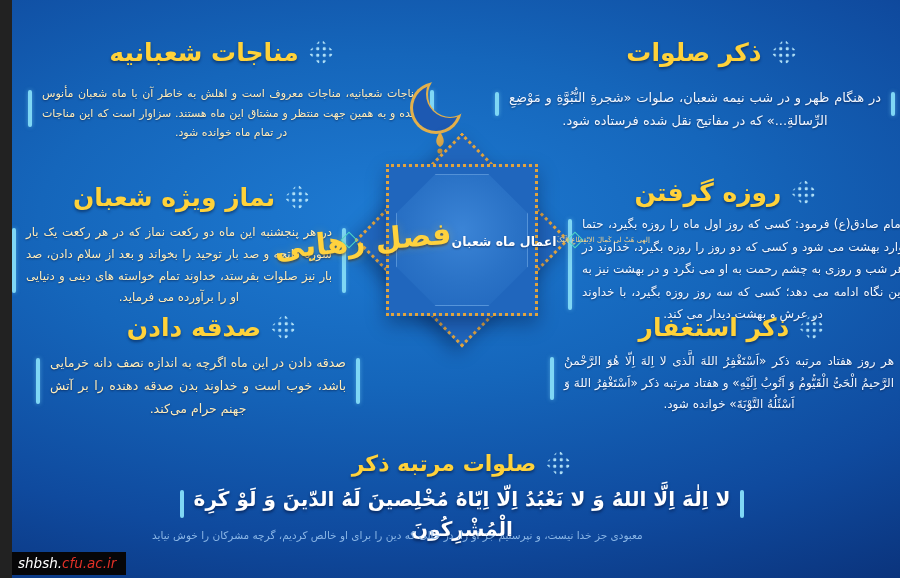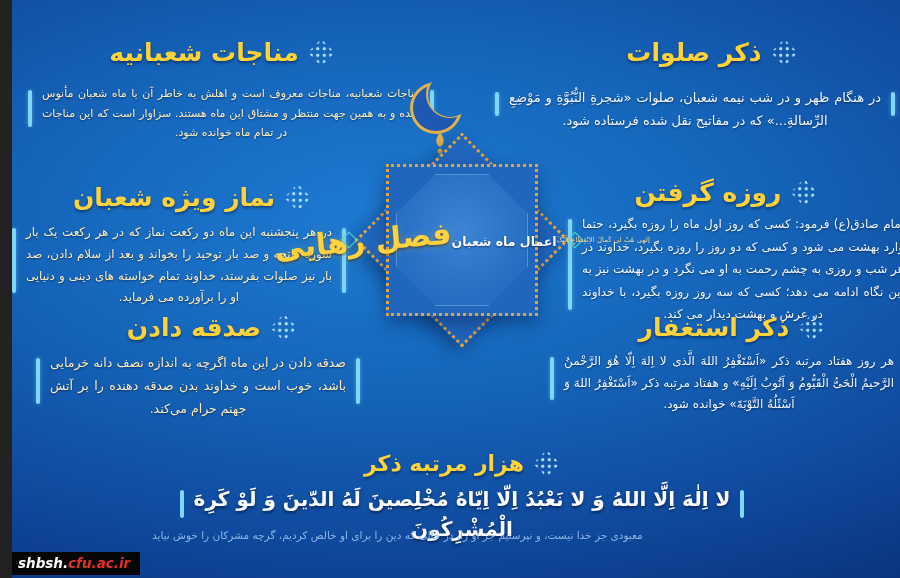--- a/index.html
+++ b/index.html
@@ -60,21 +60,21 @@
   .star-title{color:#ffd23e;font-weight:bold;font-size:30px;transform:rotate(-5deg);
     margin:2px 0;white-space:nowrap;
     text-shadow:0 2px 2px rgba(70,40,0,.45), 0 0 10px rgba(255,210,60,.25);}
   .flourish{opacity:.85;}
   .tip-diamond{position:absolute;width:12px;height:12px;transform:rotate(45deg);
     border:1.5px solid #4ed8c6;box-sizing:border-box;}
   #tipL{left:331px;top:234px;} #tipR{right:331px;top:234px;}
   #crescent{position:absolute;left:391px;top:72px;}
   
   #watermark{position:absolute;left:0;top:552px;background:#060608;color:#fff;
-    font-style:italic;font-weight:bold;font-size:13.5px;padding:3px 10px 4px 6px;direction:ltr;}
+    font-style:italic;font-weight:normal;font-size:13.5px;padding:3px 10px 4px 6px;direction:ltr;}
   #watermark .dom{color:#e23127;}
 </style>
 </head>
 <body>
 
 <div id="stage">
 
   <div class="sec-head h1">
     <span class="dots"></span>
     <span class="sec-title">مناجات شعبانیه</span>
@@ -167,21 +167,21 @@
       <svg class="flourish" width="56" height="9" viewBox="0 0 56 9">
         <path d="M2,5 C10,0 16,9 24,4.5 C30,1.5 32,7.5 38,4.5 C44,1.5 50,8 54,3.5" stroke="#9fd4ef" fill="none" stroke-width="1.3"></path>
       </svg>
     </div>
   </div>
   <div class="tip-diamond" id="tipL"></div>
   <div class="tip-diamond" id="tipR"></div>
 
   <div class="sec-head hf">
     <span class="dots"></span>
-    <span class="sec-title">هزار مرتبه ذکر</span>
+    <span class="sec-title">صلوات مرتبه ذکر</span>
   </div>
   <div id="zekr">
     <span class="qbar qr"></span>
     <span>لا اِلٰهَ اِلَّا اللهُ وَ لا نَعْبُدُ اِلّا اِیّاهُ مُخْلِصینَ لَهُ الدّینَ وَ لَوْ کَرِهَ الْمُشْرِکُونَ</span>
     <span class="qbar ql"></span>
   </div>
   <div id="translation">معبودی جز خدا نیست، و نپرستیم جز او را، در حالی که دین را برای او خالص کردیم، گرچه مشرکان را خوش نیاید</div>
 
   <div id="watermark">
     <span>shbsh.</span><span class="dom">cfu.ac.ir</span>

